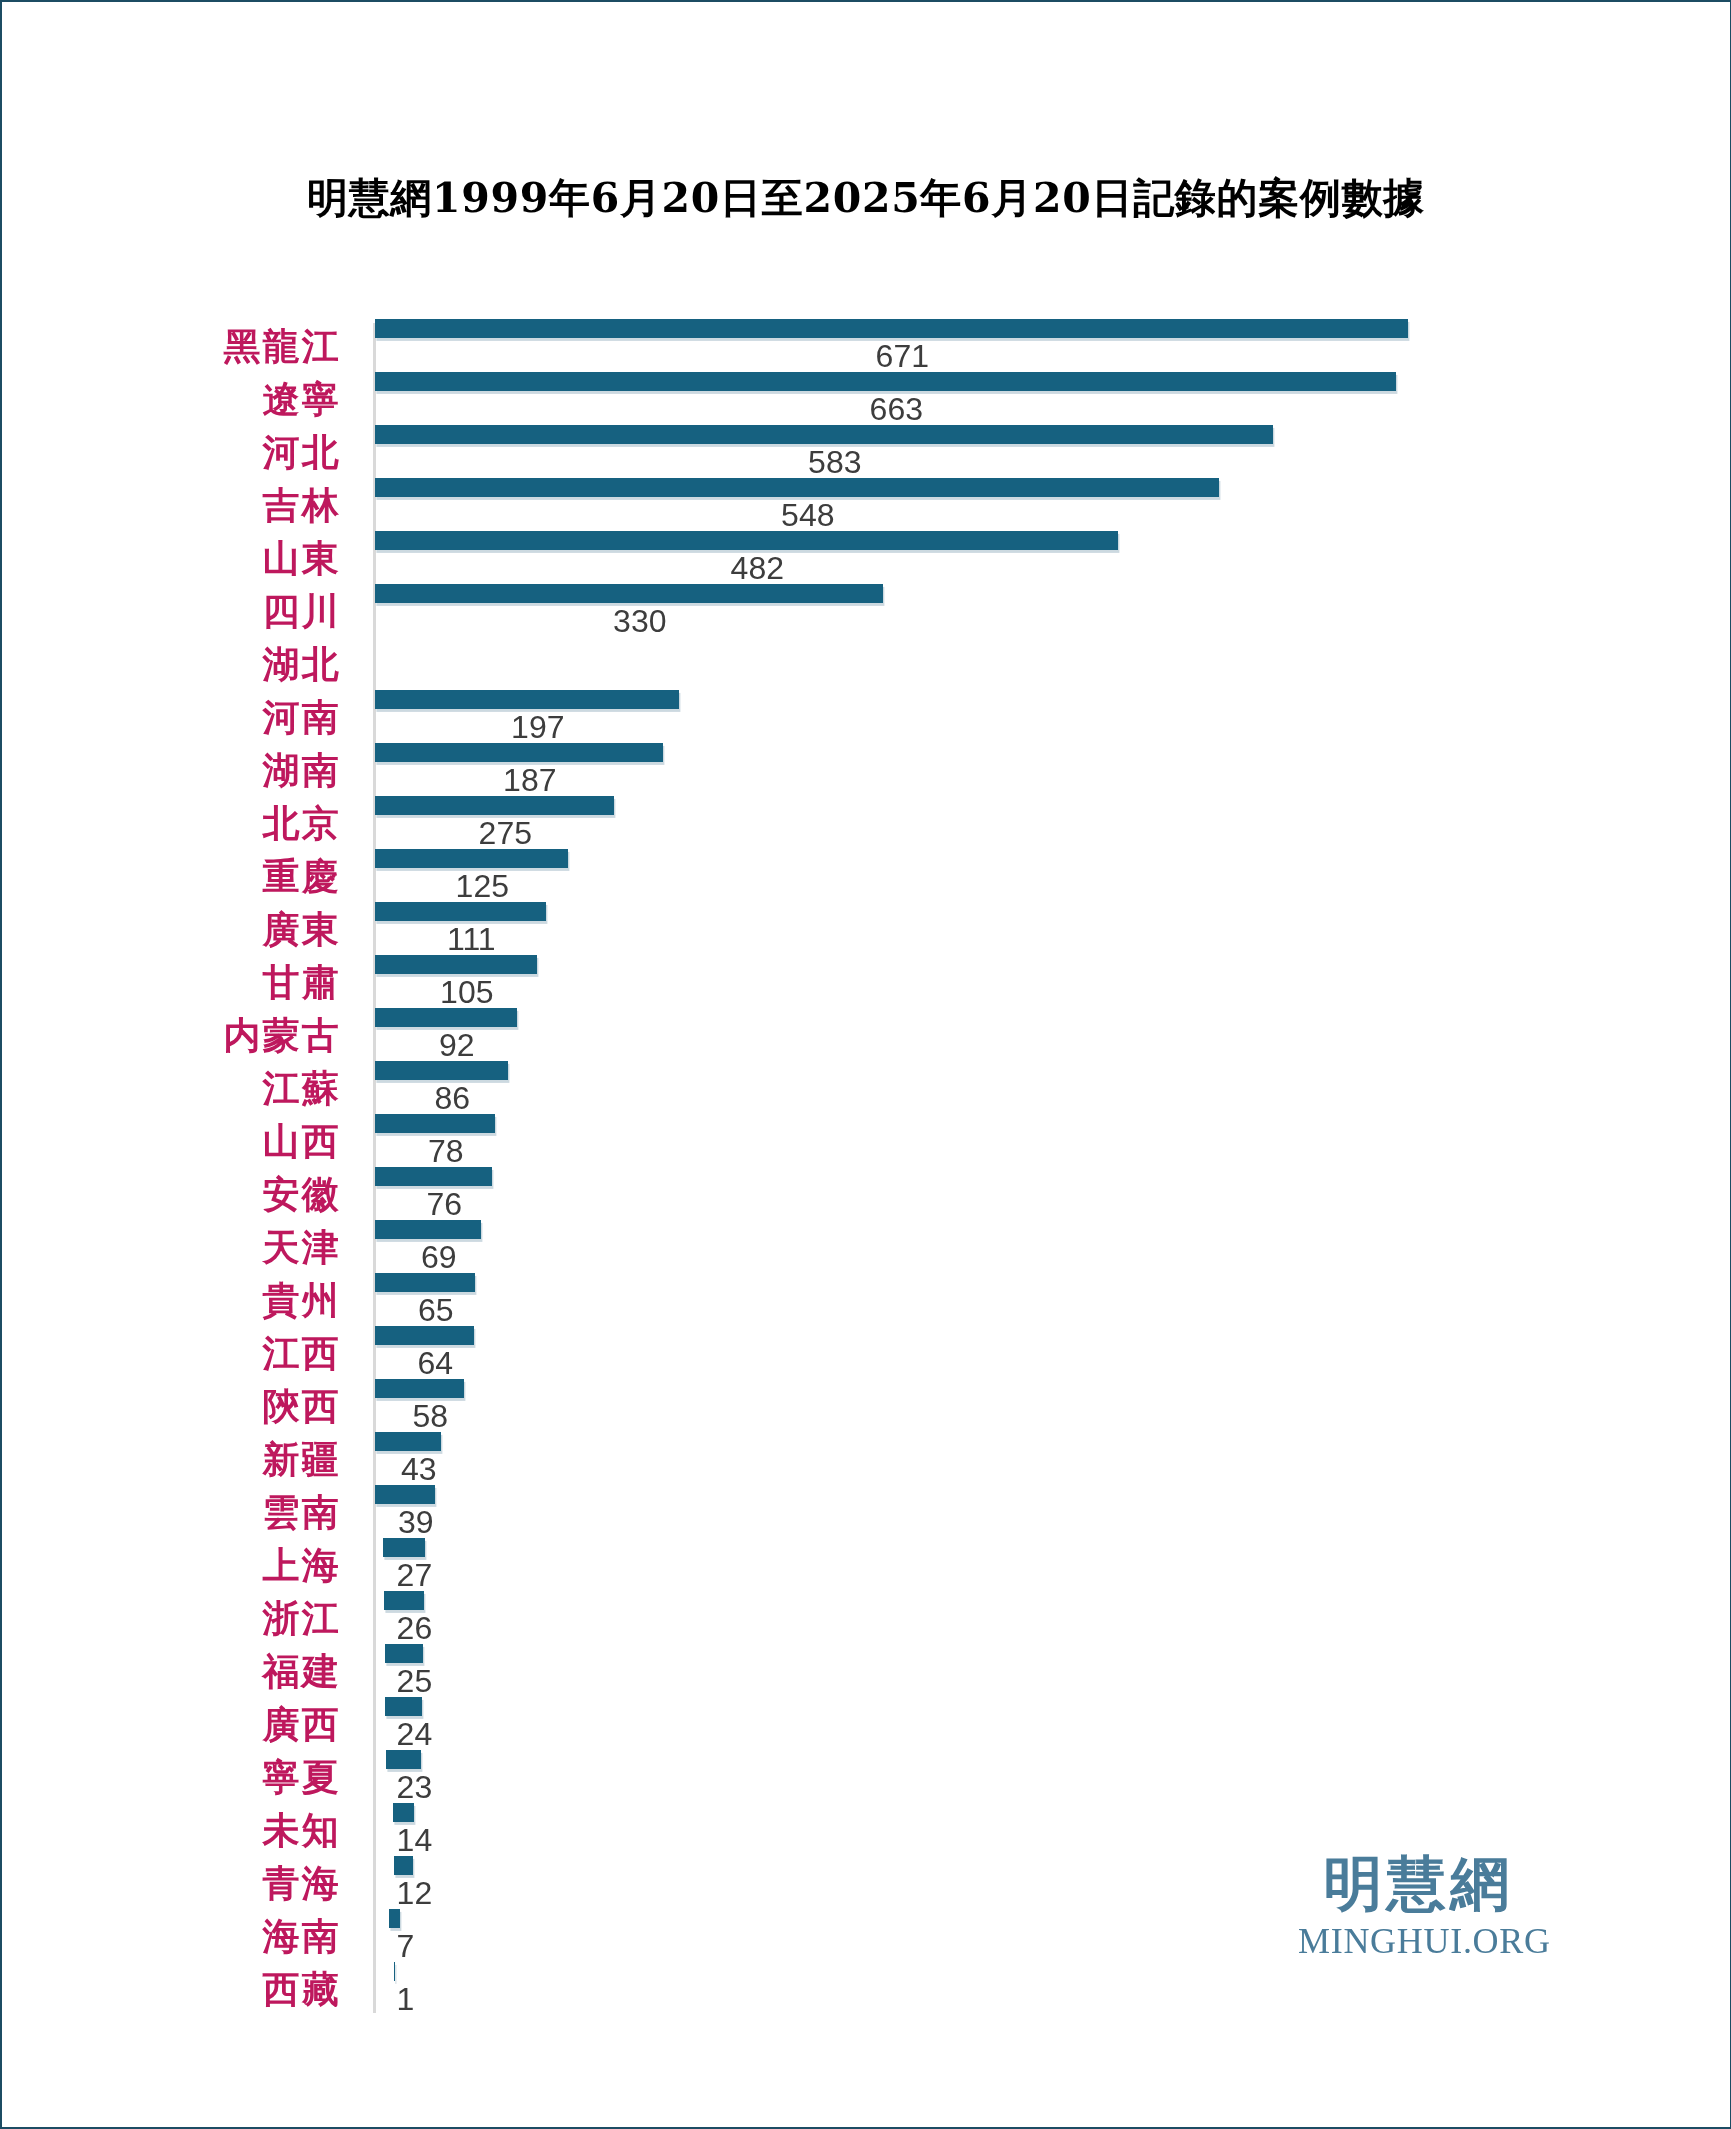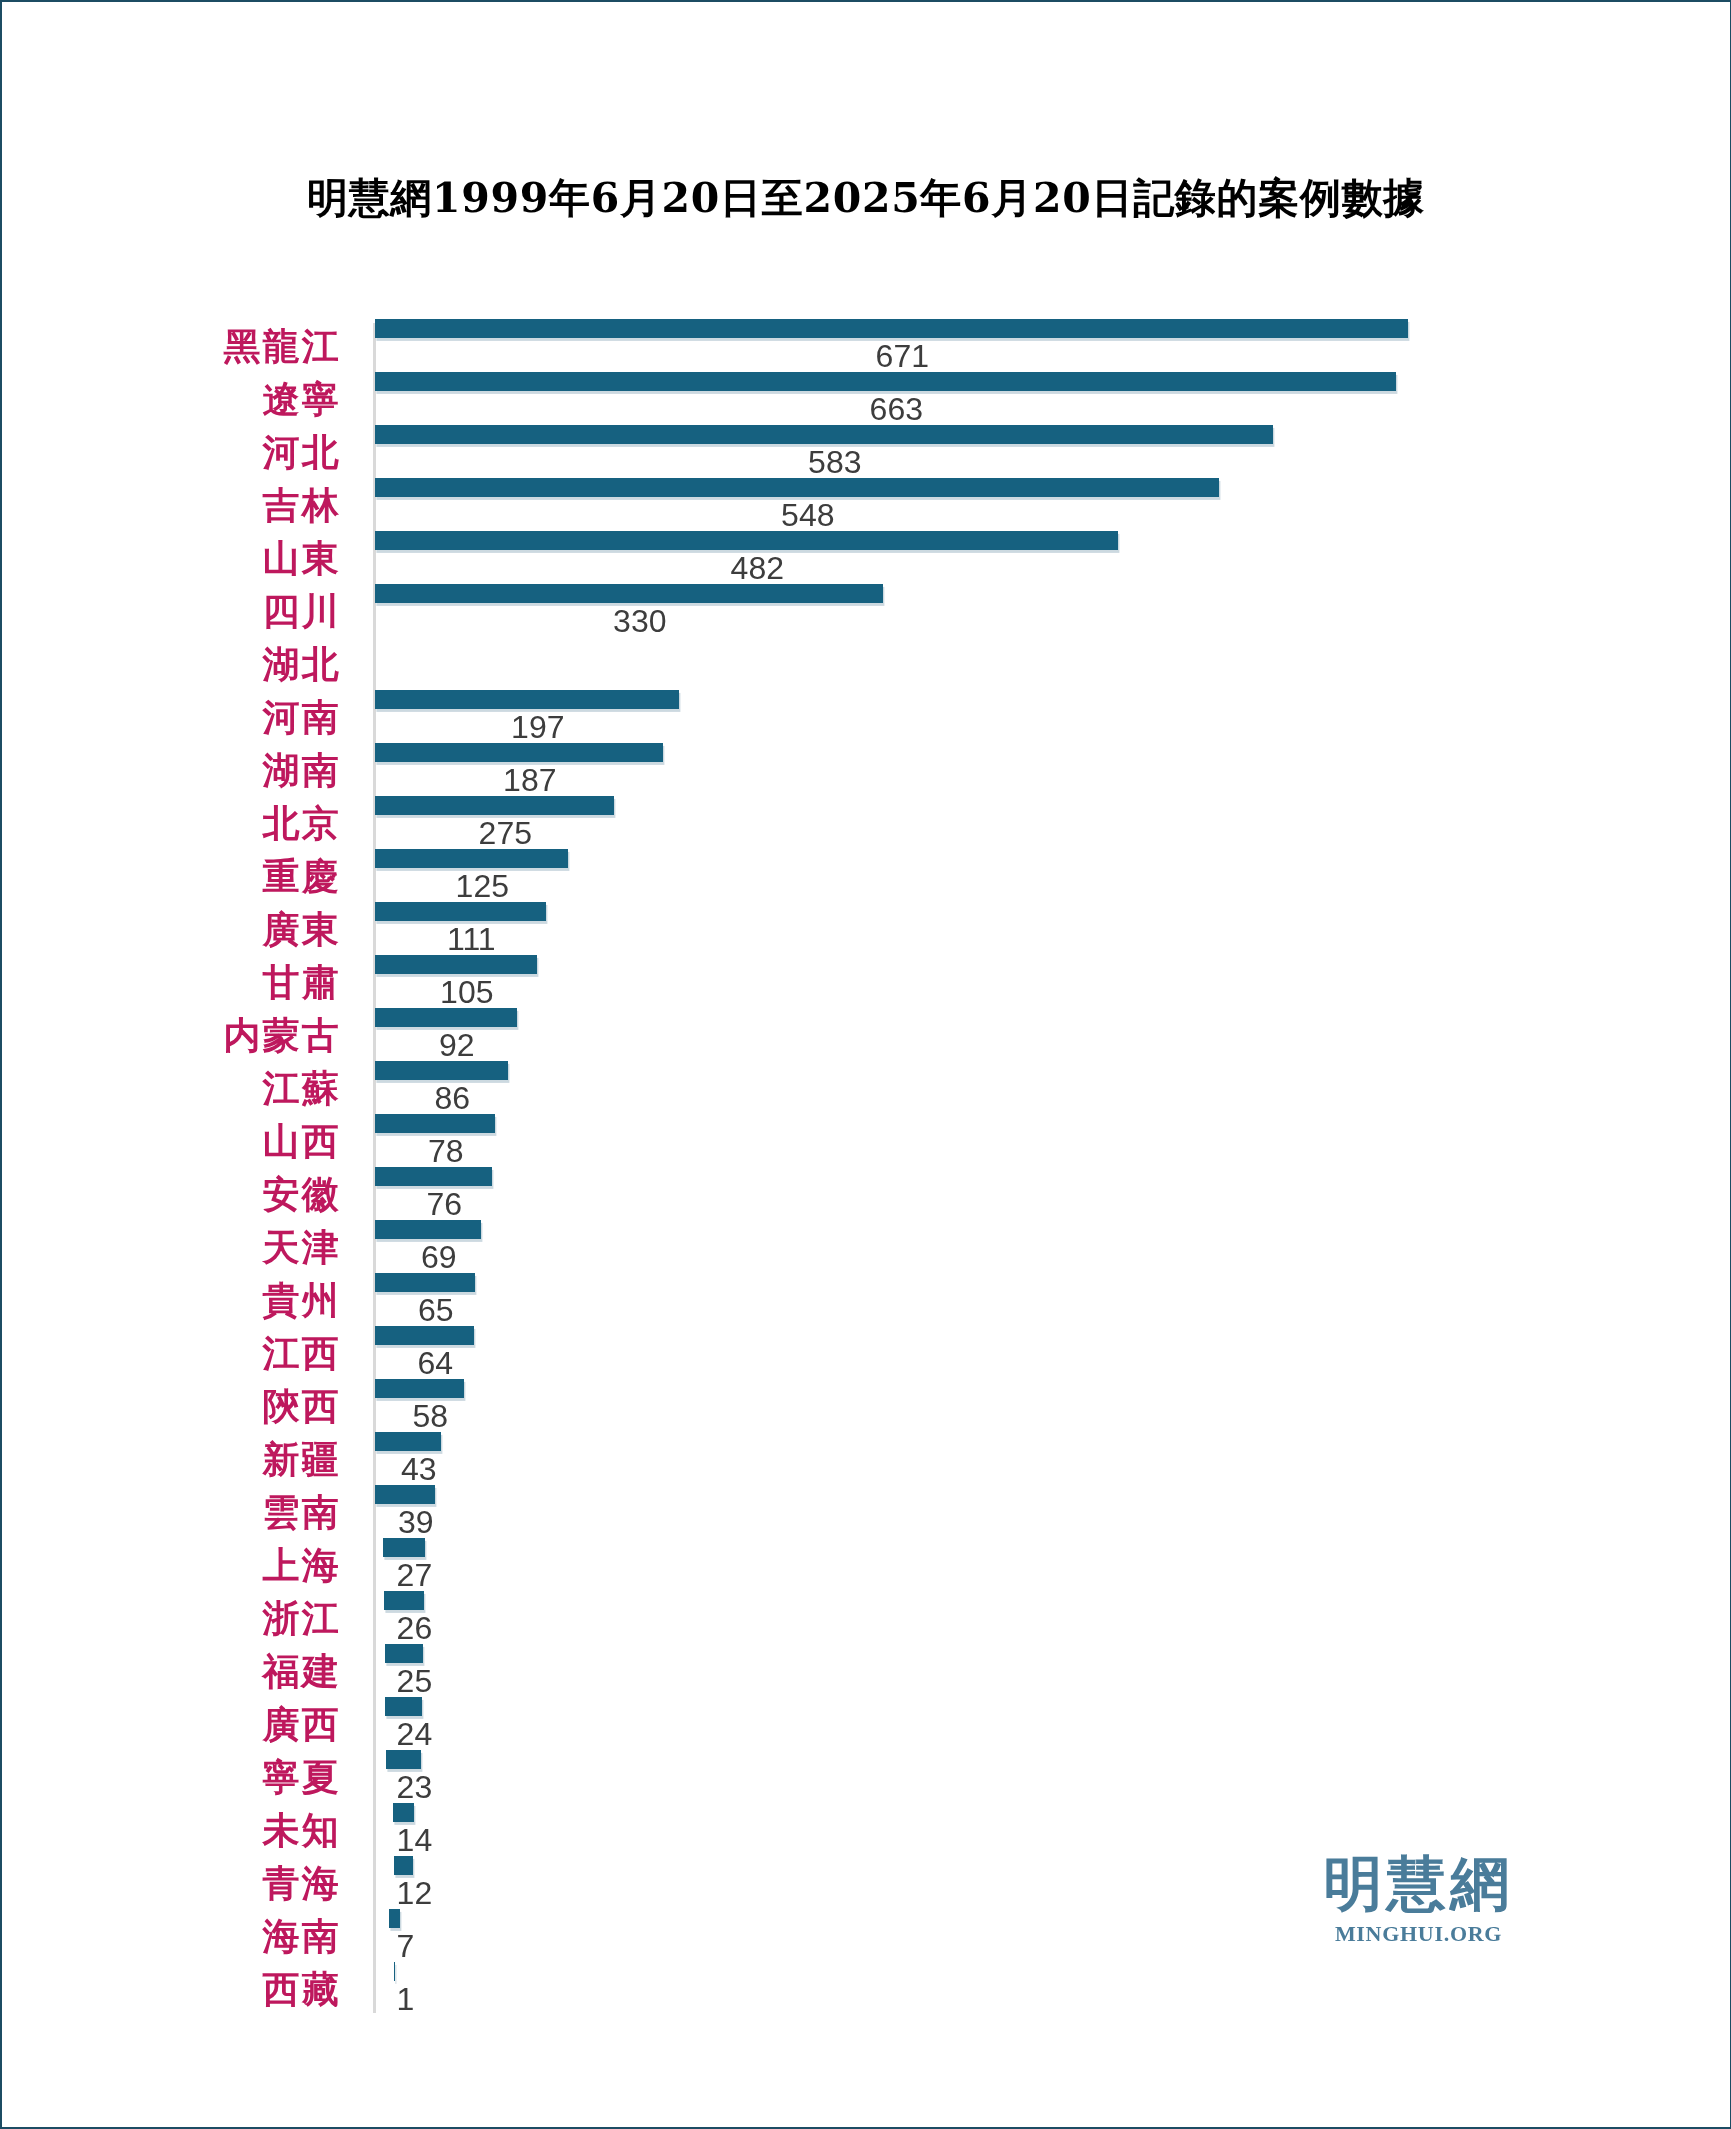--- a/index.html
+++ b/index.html
@@ -102,22 +102,22 @@
   .logo-cjk {
     font-size: 59px;
     font-weight: 800;
     color: #4a7c9a;
     letter-spacing: 4.3px;
     font-family: "DejaVu Serif", serif;
     line-height: 1.1;
   }
   .logo-latin {
     margin-top: 5.8px;
-    font-size: 22px;
-    font-weight: 700;
+    font-size: 36px;
+    font-weight: 400;
     color: #4a7c9a;
     letter-spacing: 0.7px;
     font-family: "Liberation Serif", serif;
     line-height: 1;
   }
 </style>
 </head>
 <body>
 
 <div class="page">

